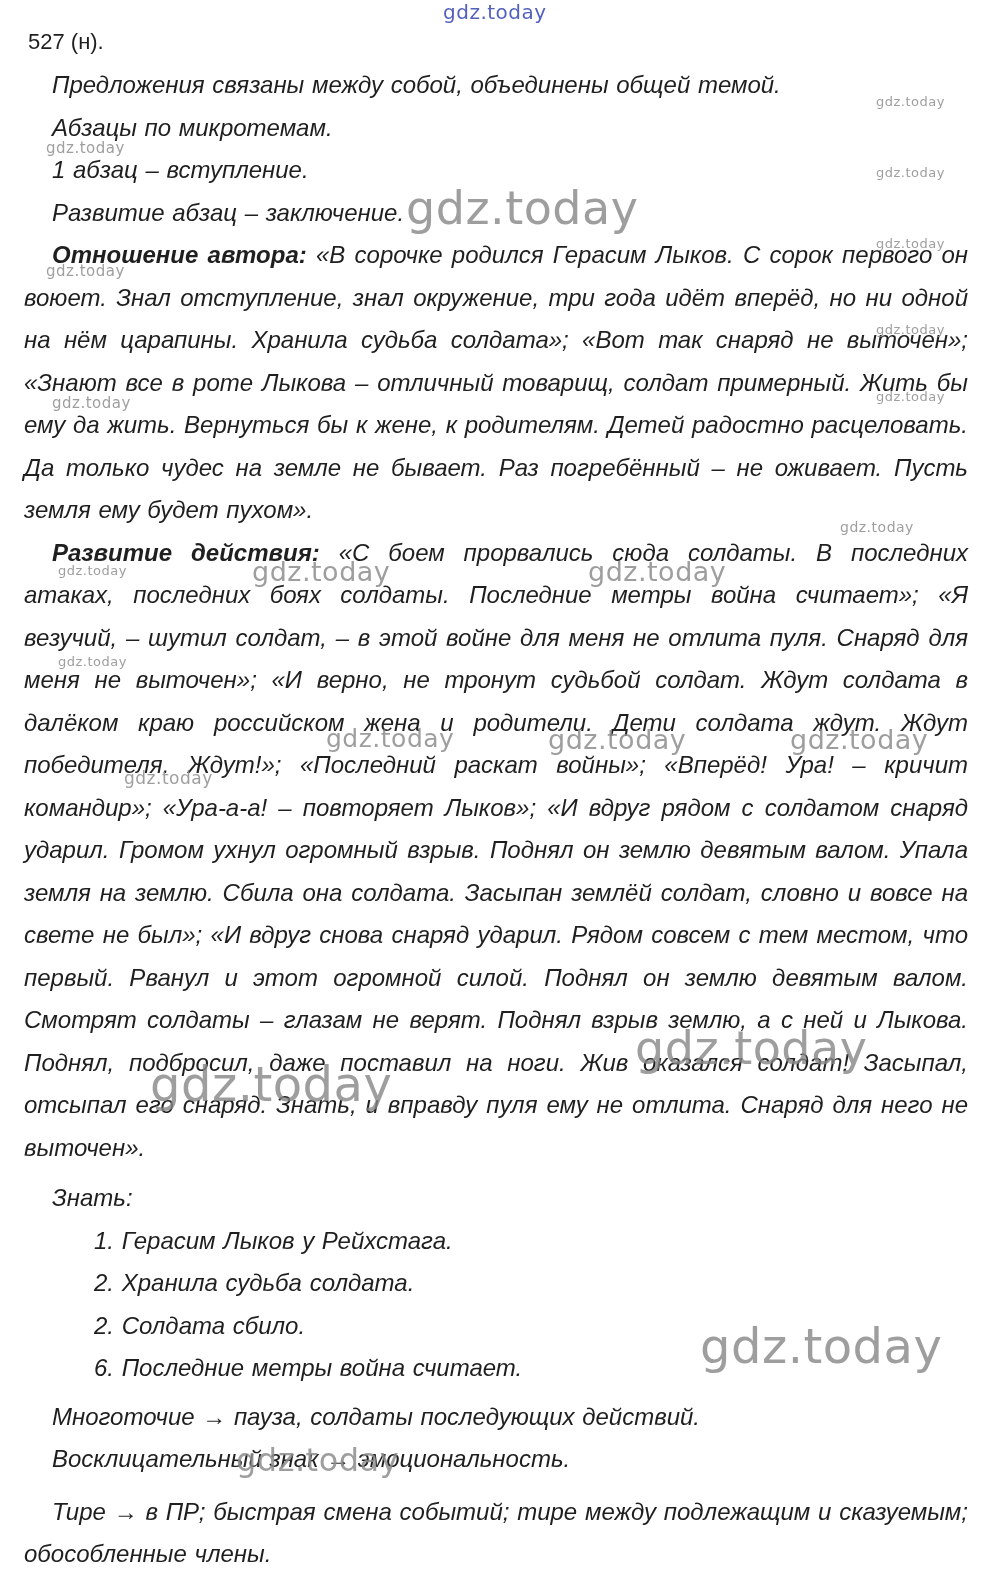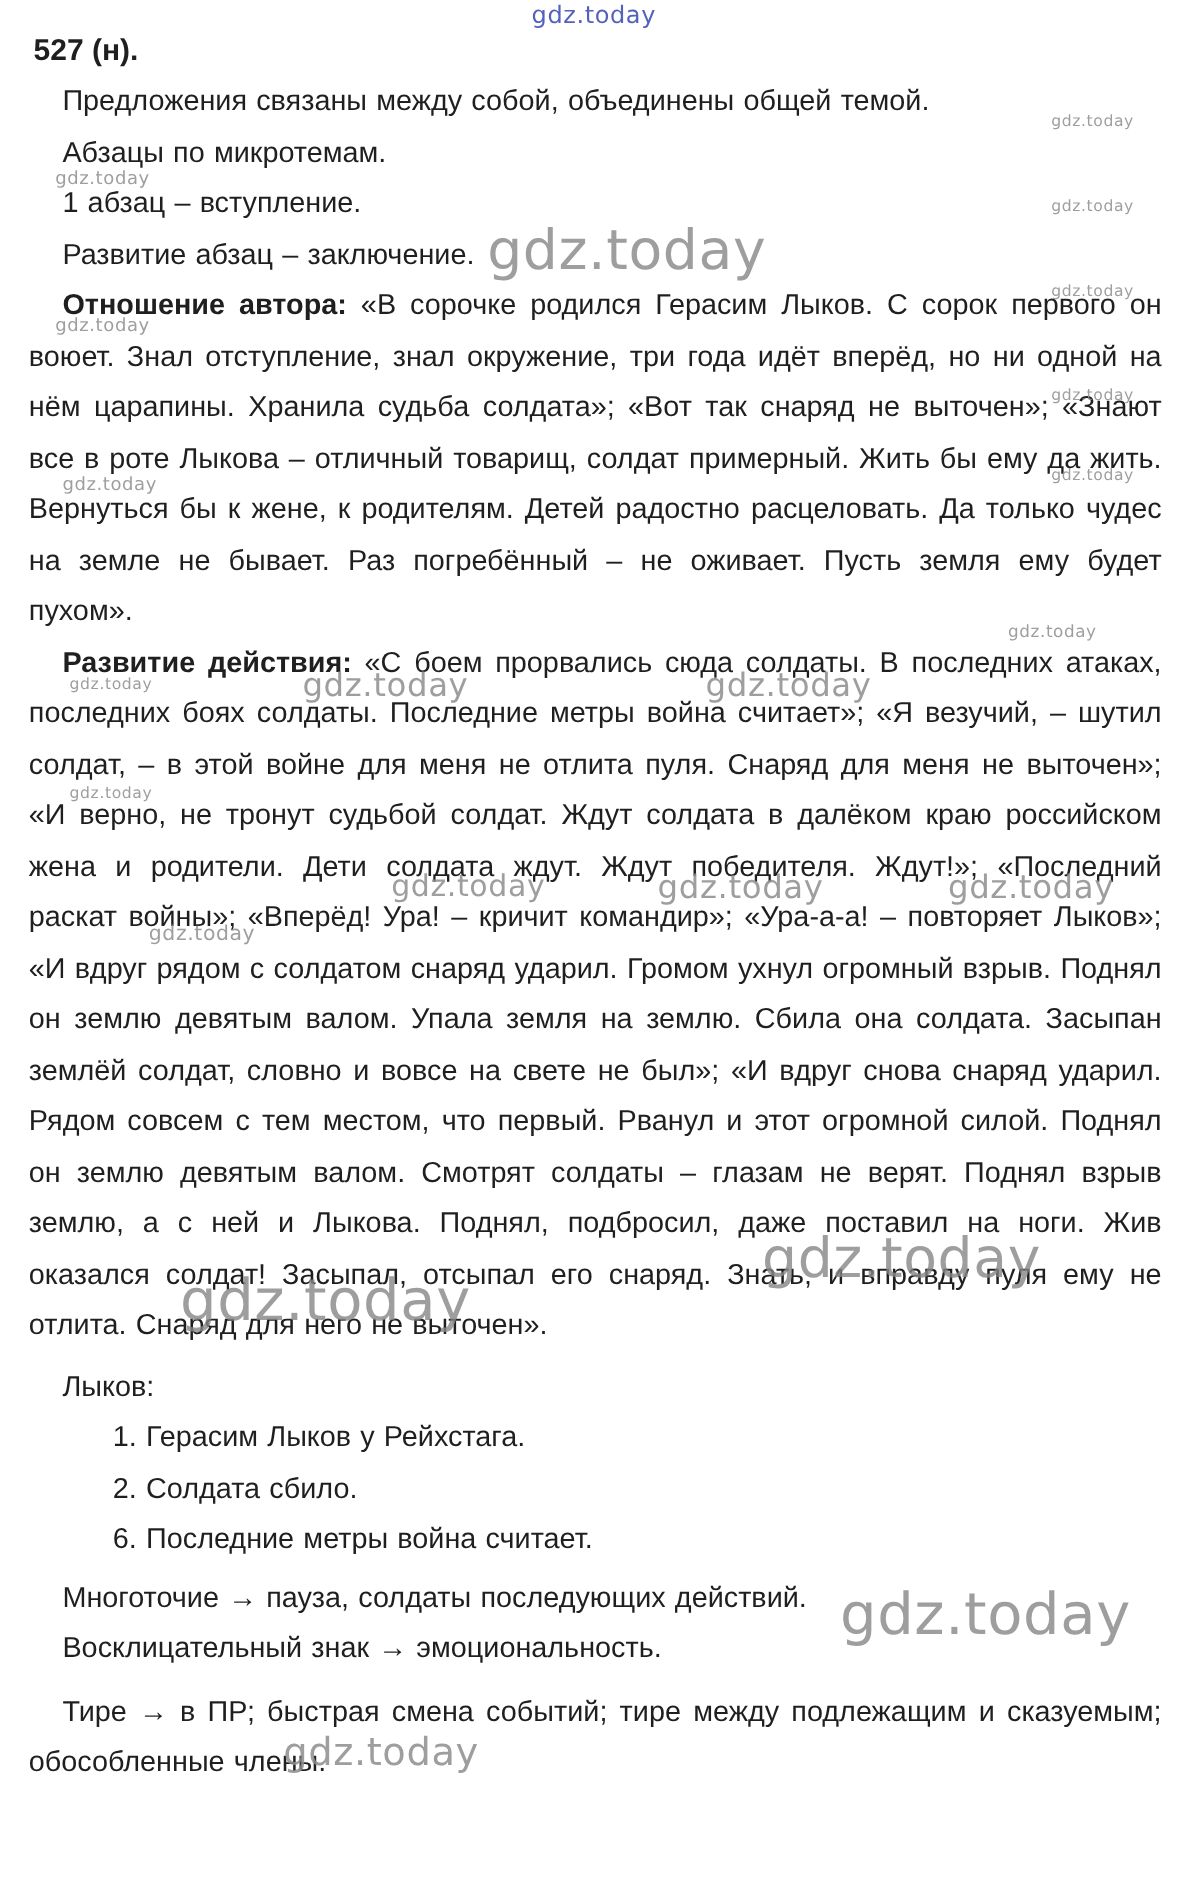--- a/index.html
+++ b/index.html
@@ -9,30 +9,31 @@
     position: relative; overflow: hidden;
     font-family: "Liberation Sans", "DejaVu Sans", sans-serif;
     color: #1f1f1f;
   }
   .page {
     position: relative;
     width: 990px; height: 1580px;
     padding: 20px 22px 0 24px;
   }
   .title {
-    font-weight: bold;
-    font-size: 25px;
+    font-weight: normal;
+    font-size: 22px;
     line-height: 44px;
     padding-left: 4px;
   }
   .para {
     font-size: 24px;
     line-height: 42.5px;
     text-indent: 28px;
     word-spacing: 1px;
+    font-style: italic;
   }
   .justify { text-align: justify; }
   .lead { font-weight: bold; }
   .plan-label { margin-top: 8px; }
   .plan-item { margin-left: 42px; }
   .note-first { margin-top: 6px; }
   .note-dash { margin-top: 10px; }
   
   .wm {
     position: absolute;
@@ -81,24 +82,25 @@
 
   <p class="para">Предложения связаны между собой, объединены общей темой.</p>
   <p class="para">Абзацы по микротемам.</p>
   <p class="para">1 абзац – вступление.</p>
   <p class="para">Развитие абзац – заключение.</p>
 
   <p class="para justify"><strong class="lead">Отношение автора:</strong><span> «В сорочке родился Герасим Лыков. С сорок первого он воюет. Знал отступление, знал окружение, три года идёт вперёд, но ни одной на нём царапины. Хранила судьба солдата»; «Вот так снаряд не выточен»; «Знают все в роте Лыкова – отличный товарищ, солдат примерный. Жить бы ему да жить. Вернуться бы к жене, к родителям. Детей радостно расцеловать. Да только чудес на земле не бывает. Раз погребённый – не оживает. Пусть земля ему будет пухом».</span></p>
 
   <p class="para justify"><strong class="lead">Развитие действия:</strong><span> «С боем прорвались сюда солдаты. В последних атаках, последних боях солдаты. Последние метры война считает»; «Я везучий, – шутил солдат, – в этой войне для меня не отлита пуля. Снаряд для меня не выточен»; «И верно, не тронут судьбой солдат. Ждут солдата в далёком краю российском жена и родители. Дети солдата ждут. Ждут победителя. Ждут!»; «Последний раскат войны»; «Вперёд! Ура! – кричит командир»; «Ура-а-а! – повторяет Лыков»; «И вдруг рядом с солдатом снаряд ударил. Громом ухнул огромный взрыв. Поднял он землю девятым валом. Упала земля на землю. Сбила она солдата. Засыпан землёй солдат, словно и вовсе на свете не был»; «И вдруг снова снаряд ударил. Рядом совсем с тем местом, что первый. Рванул и этот огромной силой. Поднял он землю девятым валом. Смотрят солдаты – глазам не верят. Поднял взрыв землю, а с ней и Лыкова. Поднял, подбросил, даже поставил на ноги. Жив оказался солдат! Засыпал, отсыпал его снаряд. Знать, и вправду пуля ему не отлита. Снаряд для него не выточен».</span></p>
 
-  <p class="para plan-label">Лыков:</p>
+  <p class="para plan-label">Знать:</p>
 
   <div>
     <p class="para plan-item">1. Герасим Лыков у Рейхстага.</p>
+    <p class="para plan-item">2. Хранила судьба солдата.</p>
     <p class="para plan-item">2. Солдата сбило.</p>
     <p class="para plan-item">6. Последние метры война считает.</p>
   </div>
 
   <p class="para note-first">Многоточие → пауза, солдаты последующих действий.</p>
   <p class="para">Восклицательный знак → эмоциональность.</p>
   <p class="para justify note-dash">Тире → в ПР; быстрая смена событий; тире между подлежащим и сказуемым; обособленные члены.</p>
 
 </div>
 

